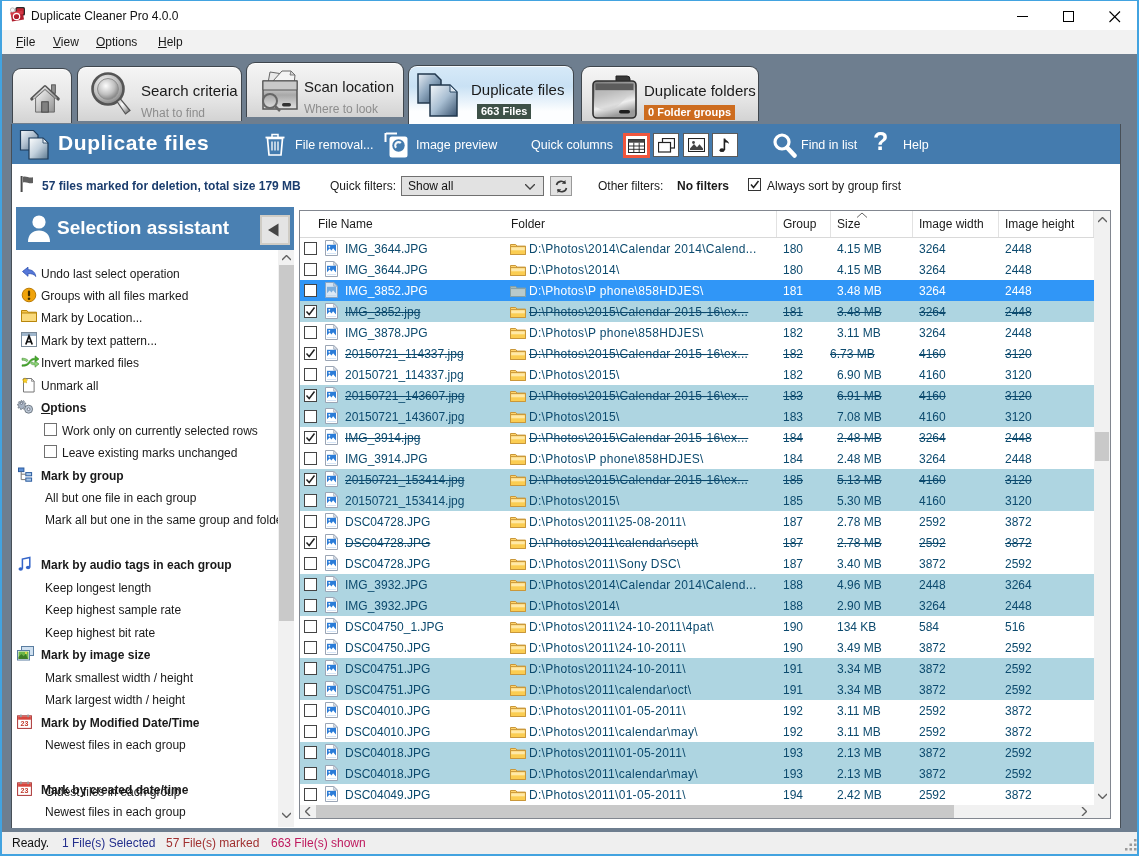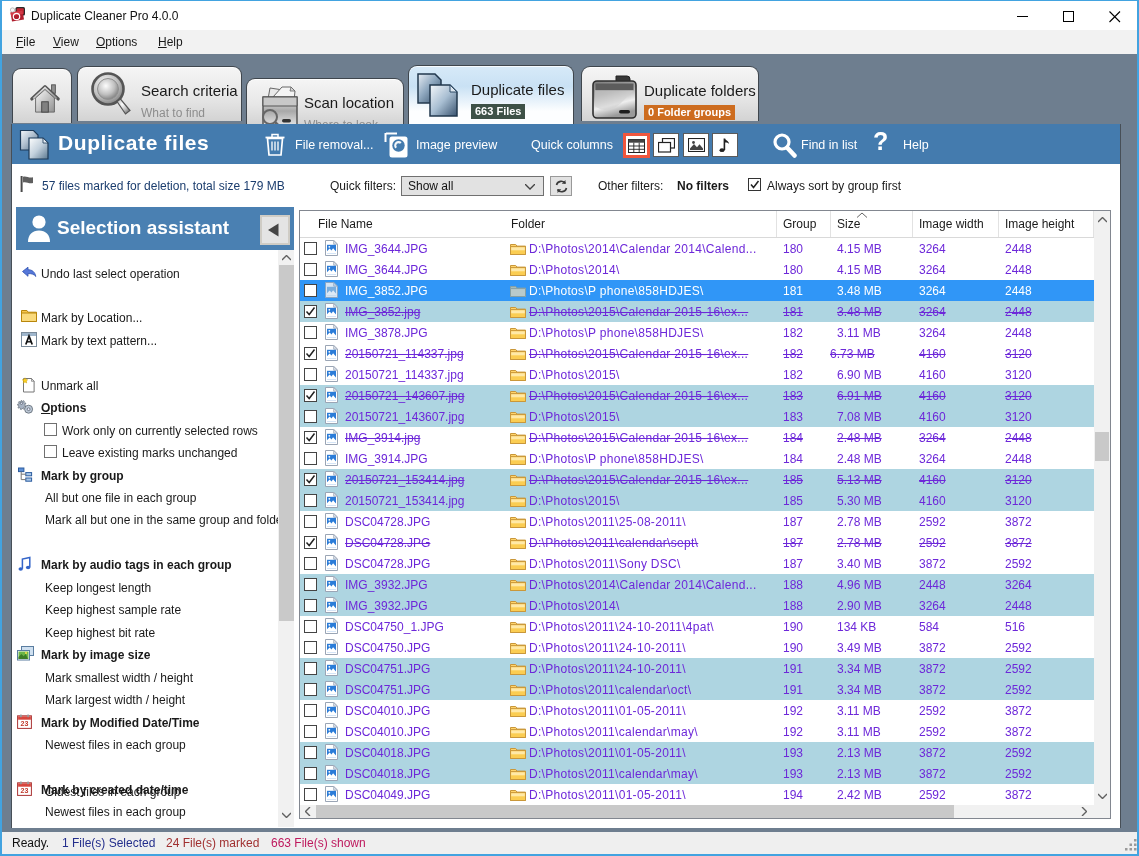--- a/index.html
+++ b/index.html
@@ -24,21 +24,21 @@
 .tabsub{position:absolute;font-size:12px;color:#8d8d8d;white-space:nowrap}
 .badge{position:absolute;font-size:11px;font-weight:bold;color:#fff;padding:1px 4px 2px;white-space:nowrap}
 
 #bluebar{position:absolute;left:12px;top:124px;width:1108px;height:40px;background:#447bae}
 #bluebar .bt{position:absolute;color:#fff;font-size:12.5px;white-space:nowrap}
 #bb-title{position:absolute;left:46px;top:7px;color:#fff;font-size:21px;font-weight:bold;letter-spacing:.6px}
 .qbtn{position:absolute;top:9px;width:26px;height:24px;background:#fff;border:1px solid #5a5a5a;display:flex;align-items:center;justify-content:center}
 .qbtn.sel{border:3px solid #f0563d;width:27px;height:25px}
 
 .lbl{position:absolute;color:#1a1a1a;white-space:nowrap}
-#flagtxt{position:absolute;left:42px;top:179px;font-weight:normal;color:#1b3d6e;font-size:12px;white-space:nowrap}
+#flagtxt{position:absolute;left:42px;top:179px;font-weight:bold;color:#1b3d6e;font-size:12px;white-space:nowrap}
 #qf-dd{position:absolute;left:401px;top:176px;width:143px;height:20px;border:1px solid #707070;background:#e2e2e2}
 #qf-dd span{position:absolute;left:6px;top:2px}
 #qf-btn{position:absolute;left:550px;top:176px;width:22px;height:20px;border:1px solid #999;background:#e2e2e2}
 .cb{position:absolute;width:13px;height:13px;border:1px solid #333;background:#fff}
 
 #sidehead{position:absolute;left:16px;top:207px;width:278px;height:43px;background:#4a80b2}
 #sidehead .t{position:absolute;left:41px;top:10px;color:#fff;font-size:19px;font-weight:bold;white-space:nowrap}
 #backbtn{position:absolute;left:244px;top:8px;width:30px;height:30px;background:#e4e4e4;border:2px solid #cfccc5}
 #sidebody{position:absolute;left:12px;top:250px;width:266px;height:577px;background:#fff;overflow:hidden}
 .si{position:absolute;left:0;width:280px;height:22px;white-space:nowrap}
@@ -47,21 +47,21 @@
 .si.bold .tx{font-weight:bold}
 .sic{position:absolute;top:1px}
 .si .cbx{position:absolute;left:32px;top:2px;width:13px;height:13px;border:1px solid #707070;background:#fff}
 .si.cbi .tx{left:50px}
 #sidescroll{position:absolute;left:278px;top:250px;width:16px;height:577px;background:#f1f1f1}
 
 #grid{position:absolute;left:299px;top:210px;width:812px;height:609px;border:1px solid #828790;background:#fff}
 .hd{position:absolute;top:0;height:26px;border-right:1px solid #e2e2e2;background:#fff}
 .hd span{position:absolute;left:6px;top:6px;color:#1a1a1a;white-space:nowrap}
 #hdrline{position:absolute;left:0;top:26px;width:794px;height:1px;background:#d9d9d9}
-.row{position:absolute;left:0;width:794px;height:21px;color:#6d28d9}
+.row{position:absolute;left:0;width:794px;height:21px;color:#0c4a6e}
 .row.b1{background:#aed5e1}
 .row.sel{background:#3096f7;color:#fff}
 .row .c{position:absolute;top:4px;white-space:nowrap;overflow:hidden}
 .row.chk .c{text-decoration:line-through}
 .rcb{position:absolute;left:4px;top:4px;width:13px;height:13px;border:1px solid #444;background:#fff}
 .rico{position:absolute;left:25px;top:2px}
 .fico{position:absolute;left:210px;top:4px}
 .sb{position:absolute;background:#f1f1f1}
 .sbthumb{position:absolute;background:#c9c9c9}
 
@@ -128,21 +128,21 @@
               <stop offset="1" stop-color="#707070"></stop>
             </radialGradient>
           </defs>
           <circle cx="20" cy="19" r="15.5" fill="url(#mg)" stroke="#555" stroke-width="2.6"></circle>
           <circle cx="20" cy="19" r="10.5" fill="url(#mg)" stroke="#909090" stroke-width="1"></circle>
           <path d="M29 31.5l8.5 12.5 4.5-3.5-9.5-11.5z" fill="url(#mg)" stroke="#555" stroke-width="1.2"></path>
         </svg>
         <span class="tabtitle" style="left:63px;top:15px">Search criteria</span>
         <span class="tabsub" style="left:63px;top:39px">What to find</span>
       </div>
-<div class="tab" style="left:244px;top:24px;width:158px;height:47px">
+<div class="tab" style="left:244px;top:8px;width:158px;height:55px">
         <svg style="position:absolute;left:8px;top:4px" width="50" height="50" viewBox="0 0 50 50">
           <defs>
             <linearGradient id="sg" x1="0" y1="0" x2="0" y2="1">
               <stop offset="0" stop-color="#ededed"></stop>
               <stop offset=".5" stop-color="#a8a8a8"></stop>
               <stop offset="1" stop-color="#e2e2e2"></stop>
             </linearGradient>
           </defs>
           <path d="M13 16 15 5l13 2-1 11z" fill="#e9e9e9" stroke="#666"></path>
           <path d="M18 14 27 4h9l4 4-1 10z" fill="#f4f4f4" stroke="#666"></path>
@@ -168,21 +168,21 @@
               <stop offset="0" stop-color="#f5f8fb"></stop>
               <stop offset=".5" stop-color="#a8bed2"></stop>
               <stop offset="1" stop-color="#39536f"></stop>
             </linearGradient>
           </defs>
           <path d="M2 4h17l6 6v23H2z" fill="url(#dg)" stroke="#22384e" stroke-width="1.5"></path>
           <path d="M14 15h20l7 7v24H14z" fill="url(#dg2)" stroke="#22384e" stroke-width="1.5"></path>
           <path d="M34 15l7 7h-7z" fill="#dde7f0" stroke="#2c4a66"></path>
         </svg>
         <span class="tabtitle" style="left:62px;top:15px">Duplicate files</span>
-        <span class="badge" style="left:62px;top:38px;background:#3e5147">663 Files</span>
+        <span class="badge" style="left:68px;top:38px;background:#3e5147">663 Files</span>
       </div>
 <div class="tab" style="left:579px;top:12px;width:178px;height:55px">
         <svg style="position:absolute;left:9px;top:8px" width="48" height="45" viewBox="0 0 48 45">
           <defs>
             <linearGradient id="fg2" x1="0" y1="0" x2=".3" y2="1">
               <stop offset="0" stop-color="#7b7b7b"></stop>
               <stop offset=".4" stop-color="#a8a8a8"></stop>
               <stop offset=".72" stop-color="#efefef"></stop>
               <stop offset="1" stop-color="#9a9a9a"></stop>
             </linearGradient>
@@ -304,35 +304,51 @@
         </svg>
       </div>
     </div>
 <div id="sidebody">
 <div class="si" style="top:13.5px">
         <span class="sic" style="left:9px"><svg width="17" height="15" viewBox="0 0 17 15">
             <path d="M1.5 6.5 7 2.2v2.5c4.2 0 7 2.3 7.8 6.8-1.8-2.3-4-3-7.8-2.9v2.7z" fill="#5577d9" stroke="#2c4fae" stroke-width=".8"></path>
           </svg></span>
         <span class="tx">Undo last select operation</span>
       </div>
+<div class="si" style="top:36.0px">
+        <span class="sic" style="left:9px"><svg width="16" height="16" viewBox="0 0 16 16">
+            <circle cx="8" cy="8" r="6.8" fill="#f0a30a" stroke="#b97a05"></circle>
+            <rect x="6.9" y="3.6" width="2.2" height="5.8" rx="1.1" fill="#402d00"></rect>
+            <circle cx="8" cy="11.8" r="1.3" fill="#402d00"></circle>
+          </svg></span>
+        <span class="tx">Groups with all files marked</span>
+      </div>
 <div class="si" style="top:58.4px">
         <span class="sic" style="left:9px"><svg width="16" height="14" viewBox="0 0 16 14">
             <path d="M.5 1.5h5.4l1.3 1.7h8.3v9.3H.5z" fill="#f7c64e" stroke="#b8860b"></path>
             <path d="M.5 4h15v8.5H.5z" fill="#fada7c" stroke="#b8860b"></path>
           </svg></span>
         <span class="tx">Mark by Location...</span>
       </div>
 <div class="si" style="top:80.8px">
         <span class="sic" style="left:9px"><svg width="16" height="15" viewBox="0 0 16 15">
             <rect x=".5" y=".5" width="15" height="14" fill="#fff" stroke="#7a8a99"></rect>
             <rect x="1" y="1" width="14" height="3" fill="#9fb6cc"></rect>
             <path d="M4.8 12.5 8 4l3.2 8.5" stroke="#111" stroke-width="1.7" fill="none"></path>
             <path d="M6 9.8h4" stroke="#111" stroke-width="1.4"></path>
           </svg></span>
         <span class="tx">Mark by text pattern...</span>
+      </div>
+<div class="si" style="top:103.3px">
+        <span class="sic" style="left:9px"><svg width="18" height="15" viewBox="0 0 18 15">
+            <path d="M1 10.8c4 0 5.5-1.2 7-3.3C9.5 5.4 11 4.2 14 4.2V1.8L18 5l-4 3.2V5.8c-2.6 0-3.7 1-5.2 3.1-1.5 2.1-3.3 3.4-7.8 3.4z" fill="#49ad2e" stroke="#2f7d1c" stroke-width=".5"></path>
+            <path d="M1 4.2c3 0 4.8.8 6 2.1l-1.3 1.5C4.7 6.6 3.4 6.2 1 6.2z" fill="#8fd47a" stroke="#2f7d1c" stroke-width=".5"></path>
+            <path d="M9.5 9.3c1.3 1.5 2.4 1.5 4.5 1.5v2.4L18 10l-4-3.2v2.1c-1.7 0-2.3-.3-3.2-1.2z" fill="#8fd47a" stroke="#2f7d1c" stroke-width=".5"></path>
+          </svg></span>
+        <span class="tx">Invert marked files</span>
       </div>
 <div class="si" style="top:125.8px">
         <span class="sic" style="left:9px"><svg width="15" height="16" viewBox="0 0 15 16">
             <path d="M2.5 1.5h8l2.6 2.8V15h-10.6z" fill="#fff" stroke="#777"></path>
             <path d="M10.5 1.5 13.1 4.3H10.5z" fill="#eee" stroke="#777" stroke-width=".7"></path>
             <path d="M4 .8 4.8 2.6 6.7 2.8 5.3 4.1 5.7 6 4 5 2.3 6 2.7 4.1 1.3 2.8 3.2 2.6z" fill="#ffd21e" stroke="#c79c00" stroke-width=".5"></path>
           </svg></span>
         <span class="tx">Unmark all</span>
       </div>
 <div class="si bold" style="top:148.2px">
@@ -1072,21 +1088,21 @@
 <svg style="position:absolute;left:781px;top:2px" width="6" height="9">
           <path d="M1 0l4.5 4.5L1 9" fill="none" stroke="#606060" stroke-width="1.4"></path>
         </svg>
 </div>
 <div class="sb" style="left:794px;top:594px;width:16px;height:13px"></div>
 </div>
 <div id="slateband"></div>
 <div id="statusbar">
 <span style="left:10px;color:#111">Ready.</span>
 <span style="left:60px;color:#232e8c">1 File(s) Selected</span>
-<span style="left:164px;color:#a03030">24 File(s) marked</span>
+<span style="left:164px;color:#a03030">57 File(s) marked</span>
 <span style="left:269px;color:#be185d">663 File(s) shown</span>
 <svg style="position:absolute;left:1122px;top:7px" width="14" height="13">
         <g fill="#9a9a9a">
           <rect x="10" y="9" width="2.5" height="2.5"></rect>
           <rect x="10" y="4.5" width="2.5" height="2.5"></rect>
           <rect x="5.5" y="9" width="2.5" height="2.5"></rect>
           <rect x="10" y="0" width="2.5" height="2.5"></rect>
           <rect x="5.5" y="4.5" width="2.5" height="2.5"></rect>
           <rect x="1" y="9" width="2.5" height="2.5"></rect>
         </g>

